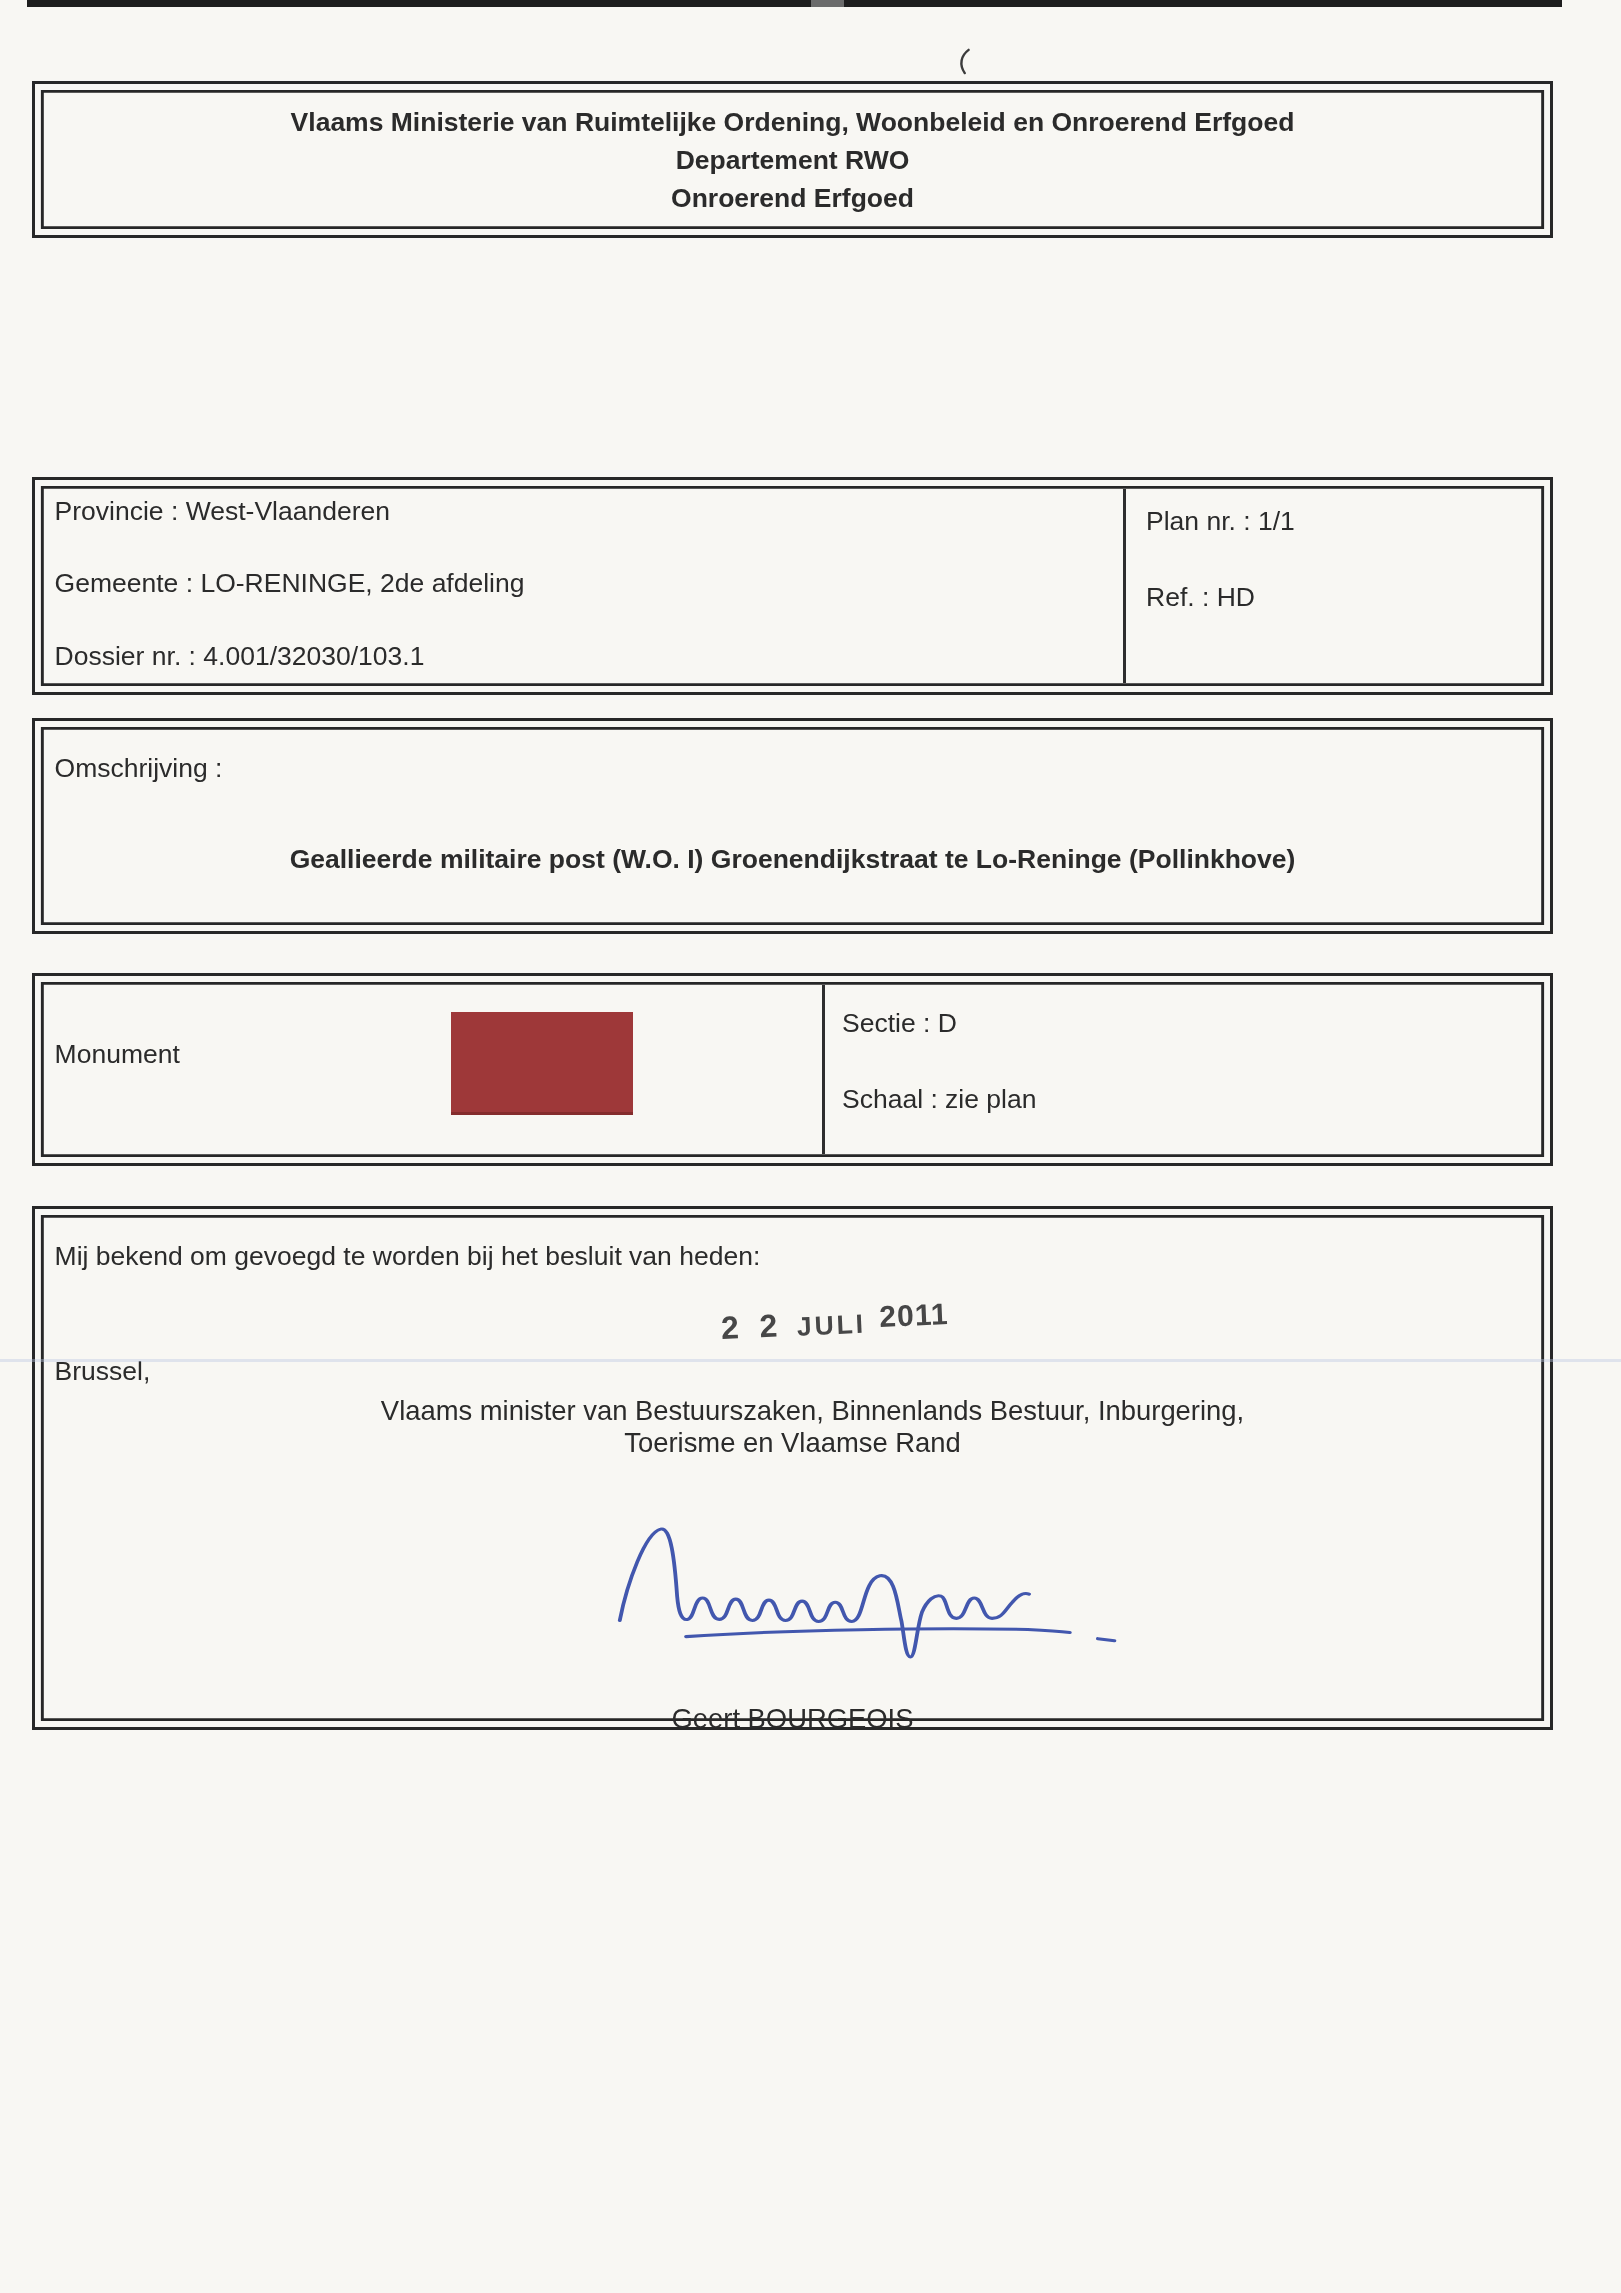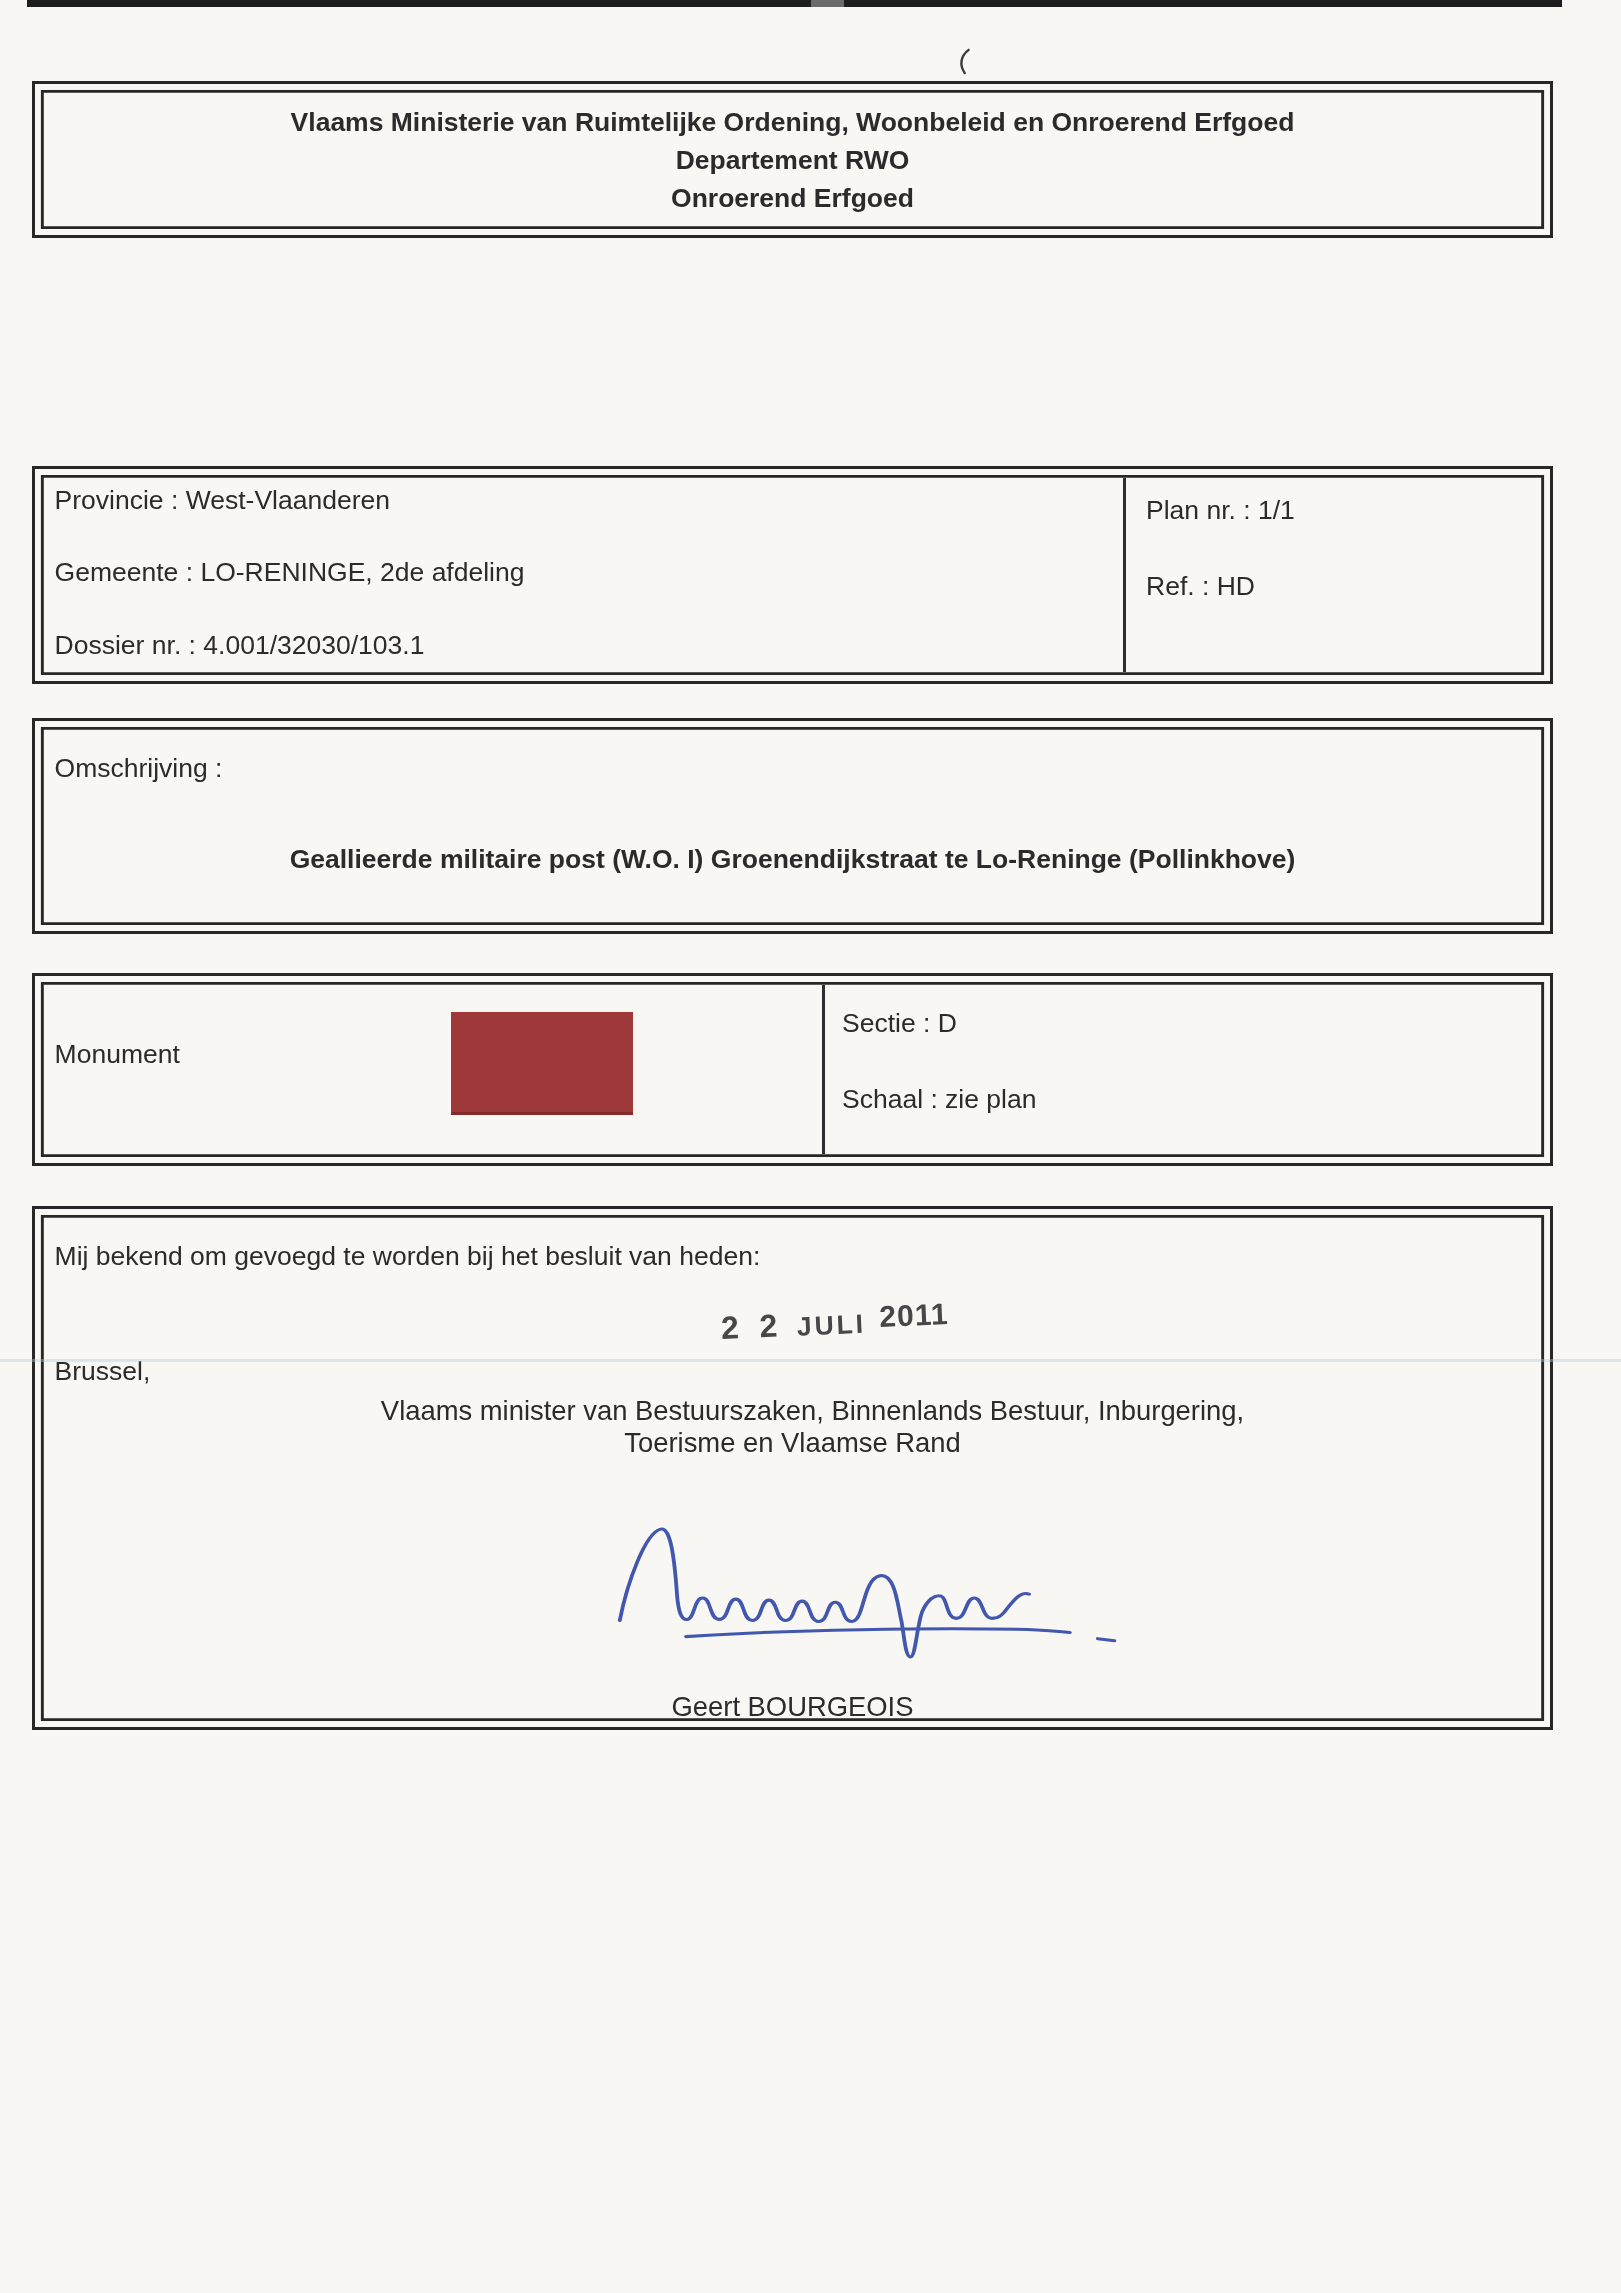--- a/index.html
+++ b/index.html
@@ -51,21 +51,21 @@
 
   <div class="dbox" style="top:81px; height:157px;">
     <div class="header-lines">
       <div>Vlaams Ministerie van Ruimtelijke Ordening, Woonbeleid en Onroerend Erfgoed</div>
       <div>Departement RWO</div>
       <div>Onroerend Erfgoed</div>
     </div>
   </div>
 
 
-  <div class="dbox" style="top:466px; height:218px;">
+  <div class="dbox" style="top:477px; height:218px;">
     <div class="txt abs" style="left:19.6px; top:15.7px;">Provincie : West-Vlaanderen</div>
     <div class="txt abs" style="left:19.6px; top:88px;">Gemeente : LO-RENINGE, 2de afdeling</div>
     <div class="txt abs" style="left:19.6px; top:161px;">Dossier nr. : 4.001/32030/103.1</div>
     <div class="vdivider" style="left:1088px;"></div>
     <div class="txt abs" style="left:1111px; top:25.5px;">Plan nr. : 1/1</div>
     <div class="txt abs" style="left:1111px; top:102px;">Ref. : HD</div>
   </div>
 
   <div class="dbox" style="top:718px; height:216px;">
     <div class="txt abs" style="left:19.6px; top:32px;">Omschrijving :</div>
@@ -99,19 +99,19 @@
           C122,102 120,82 127,82 C134,82 132,102 140,102 C148,102 146,83 153,83 C160,83 158,103 166,103
           C174,103 172,84 179,84 C186,84 184,103 192,103
           C202,103 200,62 214,58 C226,55 228,88 231,103 C233,117 234,138 238,138 C242,138 243,108 247,94
           C251,82 257,76 262,78 C267,80 266,100 274,100 C282,100 281,80 288,80 C295,80 294,100 302,100
           C310,100 312,92 318,84 C322,78 327,74 331,76"></path>
         <path d="M62,118 C140,111 260,109 330,111 C345,112 356,113 363,114"></path>
         <path d="M385,120 L398,122"></path>
       </g>
     </svg>
 
-    <div class="name abs center" style="top:482px;">Geert BOURGEOIS</div>
+    <div class="name abs center" style="top:494px;">Geert BOURGEOIS</div>
   </div>
 
   <div class="artifact-line" style="top:1359px;"></div>
 
 </div>
 
 
 </body></html>

